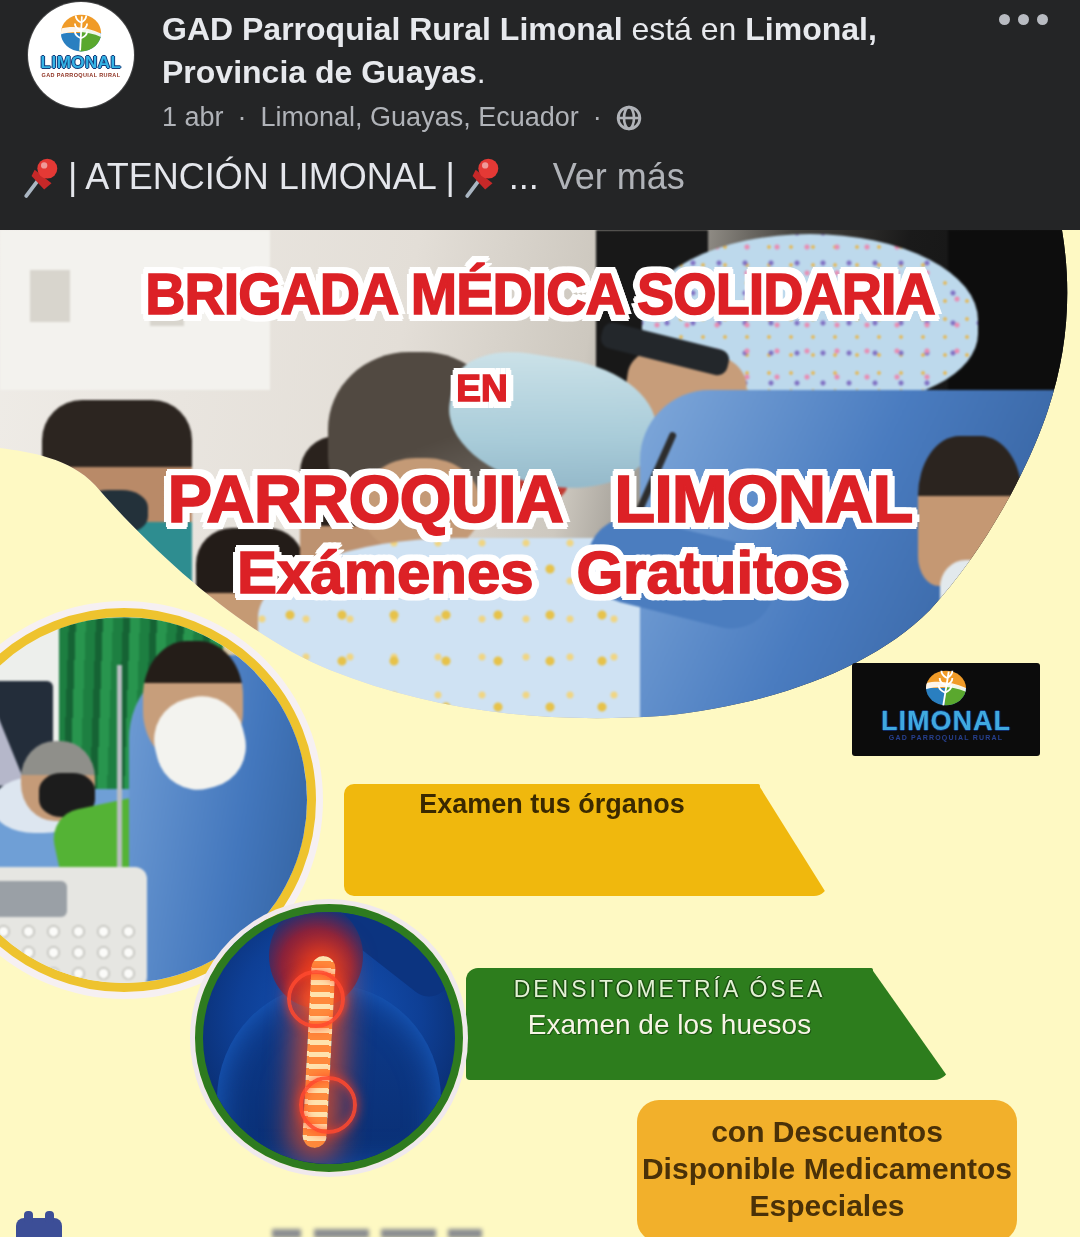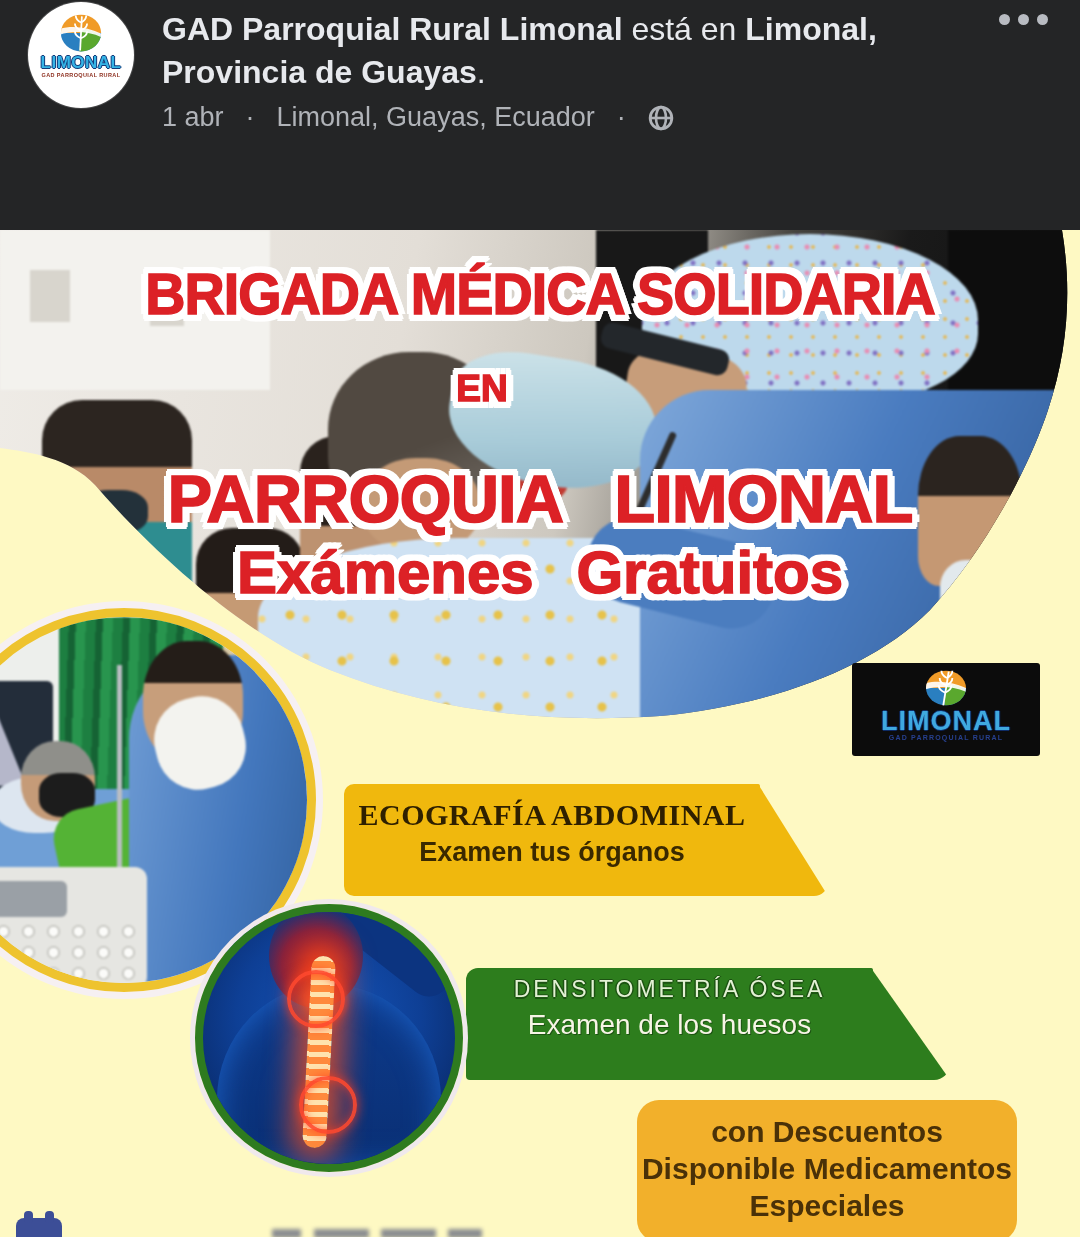--- a/index.html
+++ b/index.html
@@ -11,21 +11,21 @@
   
   .avatar{left:28px;top:2px;width:106px;height:106px;border-radius:50%;background:#fff;
           display:flex;flex-direction:column;align-items:center;overflow:hidden;
           box-shadow:0 0 0 1px rgba(255,255,255,.15);}
   .avatar svg{margin-top:10px;}
   .av-name{font-size:17px;font-weight:700;color:#35b4e6;letter-spacing:.5px;line-height:17px;
            text-shadow:-1px 0 #123a7a,1px 0 #123a7a,0 -1px #123a7a,0 1px #123a7a;}
   .av-sub{font-size:5.5px;color:#8d2f1f;font-weight:700;letter-spacing:.4px;margin-top:1px;}
   .title{left:162px;top:8px;width:828px;font-size:32px;line-height:43px;color:#e7e9ed;}
   .title b{font-weight:700;}
-  .meta{left:162px;top:102px;font-size:27px;color:#b0b3b8;display:flex;align-items:center;gap:22px;}
+  .meta{left:162px;top:102px;font-size:27px;color:#b0b3b8;display:flex;align-items:center;gap:14px;}
   .dots{right:24px;top:6px;display:flex;gap:8px;padding:8px;cursor:pointer;}
   .dots i{width:11px;height:11px;border-radius:50%;background:#b8bbc1;}
   .post-text{left:20px;top:156px;width:1040px;font-size:36px;color:#e4e6eb;display:flex;
              align-items:center;gap:6px;white-space:nowrap;}
   .see-more{color:#b0b3b8;margin-left:8px;}
   .pin{width:42px;height:42px;flex:0 0 auto;}
 
   
   .flyer{left:0;top:230px;width:1080px;height:1007px;background:#fef9c3;overflow:hidden;cursor:pointer;}
   .hero{left:0;top:0;width:1080px;height:496px;overflow:hidden;
@@ -214,20 +214,37 @@
       <ellipse cx="12" cy="12" rx="4.6" ry="10" fill="none" stroke="#b0b3b8" stroke-width="2.4"></ellipse>
     </svg>
   </div>
 
   <div class="abs dots">
       <i></i>
       <i></i>
       <i></i>
     </div>
 
+  <div class="abs post-text">
+    <svg class="pin" viewBox="0 0 40 40">
+      <line x1="6" y1="38" x2="18" y2="22" stroke="#aab6c2" stroke-width="3.6" stroke-linecap="round"></line>
+      <path d="M14 13 L30 26 L23 32 L11 19 Z" fill="#c62828"></path>
+      <circle cx="26" cy="12" r="9.5" fill="#e53935"></circle>
+      <circle cx="23" cy="9" r="3" fill="#ef9a9a"></circle>
+    </svg>
+    <span>| ATENCIÓN LIMONAL |</span>
+    <svg class="pin" viewBox="0 0 40 40">
+      <line x1="6" y1="38" x2="18" y2="22" stroke="#aab6c2" stroke-width="3.6" stroke-linecap="round"></line>
+      <path d="M14 13 L30 26 L23 32 L11 19 Z" fill="#c62828"></path>
+      <circle cx="26" cy="12" r="9.5" fill="#e53935"></circle>
+      <circle cx="23" cy="9" r="3" fill="#ef9a9a"></circle>
+    </svg>
+    <span>...</span>
+    <span class="see-more">Ver más</span>
+  </div>
 
   <div class="abs flyer">
 
     <div class="abs hero">
       <div class="scene">
         <div class="sh-building"></div>
         <div class="sh-door"></div>
         <div class="sh-darkright"></div>
         <div class="sh-p1"></div>
         <div class="sh-p1mask"></div>
@@ -293,21 +310,20 @@
         <g stroke="#fff" stroke-width="2" fill="none">
           <line x1="27" y1="4" x2="21" y2="41"></line>
           <path d="M25 11 C21 9 19 6 19 3 M25 11 C29 9 31 6 31 3 M24 19 C19 17 17 14 17 11 M24 19 C29 17 31 14 31 11 M23 27 C18 25 16 22 16 19 M23 27 C28 25 30 22 30 19"></path>
         </g>
       </svg>
       <div class="lb-name">LIMONAL</div>
       <div class="lb-sub">GAD PARROQUIAL RURAL</div>
     </div>
 
     <div class="abs band-y">
-      <div class="by-t">ECOGRAFÍA ABDOMINAL</div>
       <div class="by-s">Examen tus órganos</div>
     </div>
     <div class="abs slant-y"></div>
 
     <div class="abs spine">
       <div class="sp-torso"></div>
       <div class="sp-arm"></div>
       <div class="sp-head"></div>
       <div class="sp-neck"></div>
       <div class="sp-col"></div>

